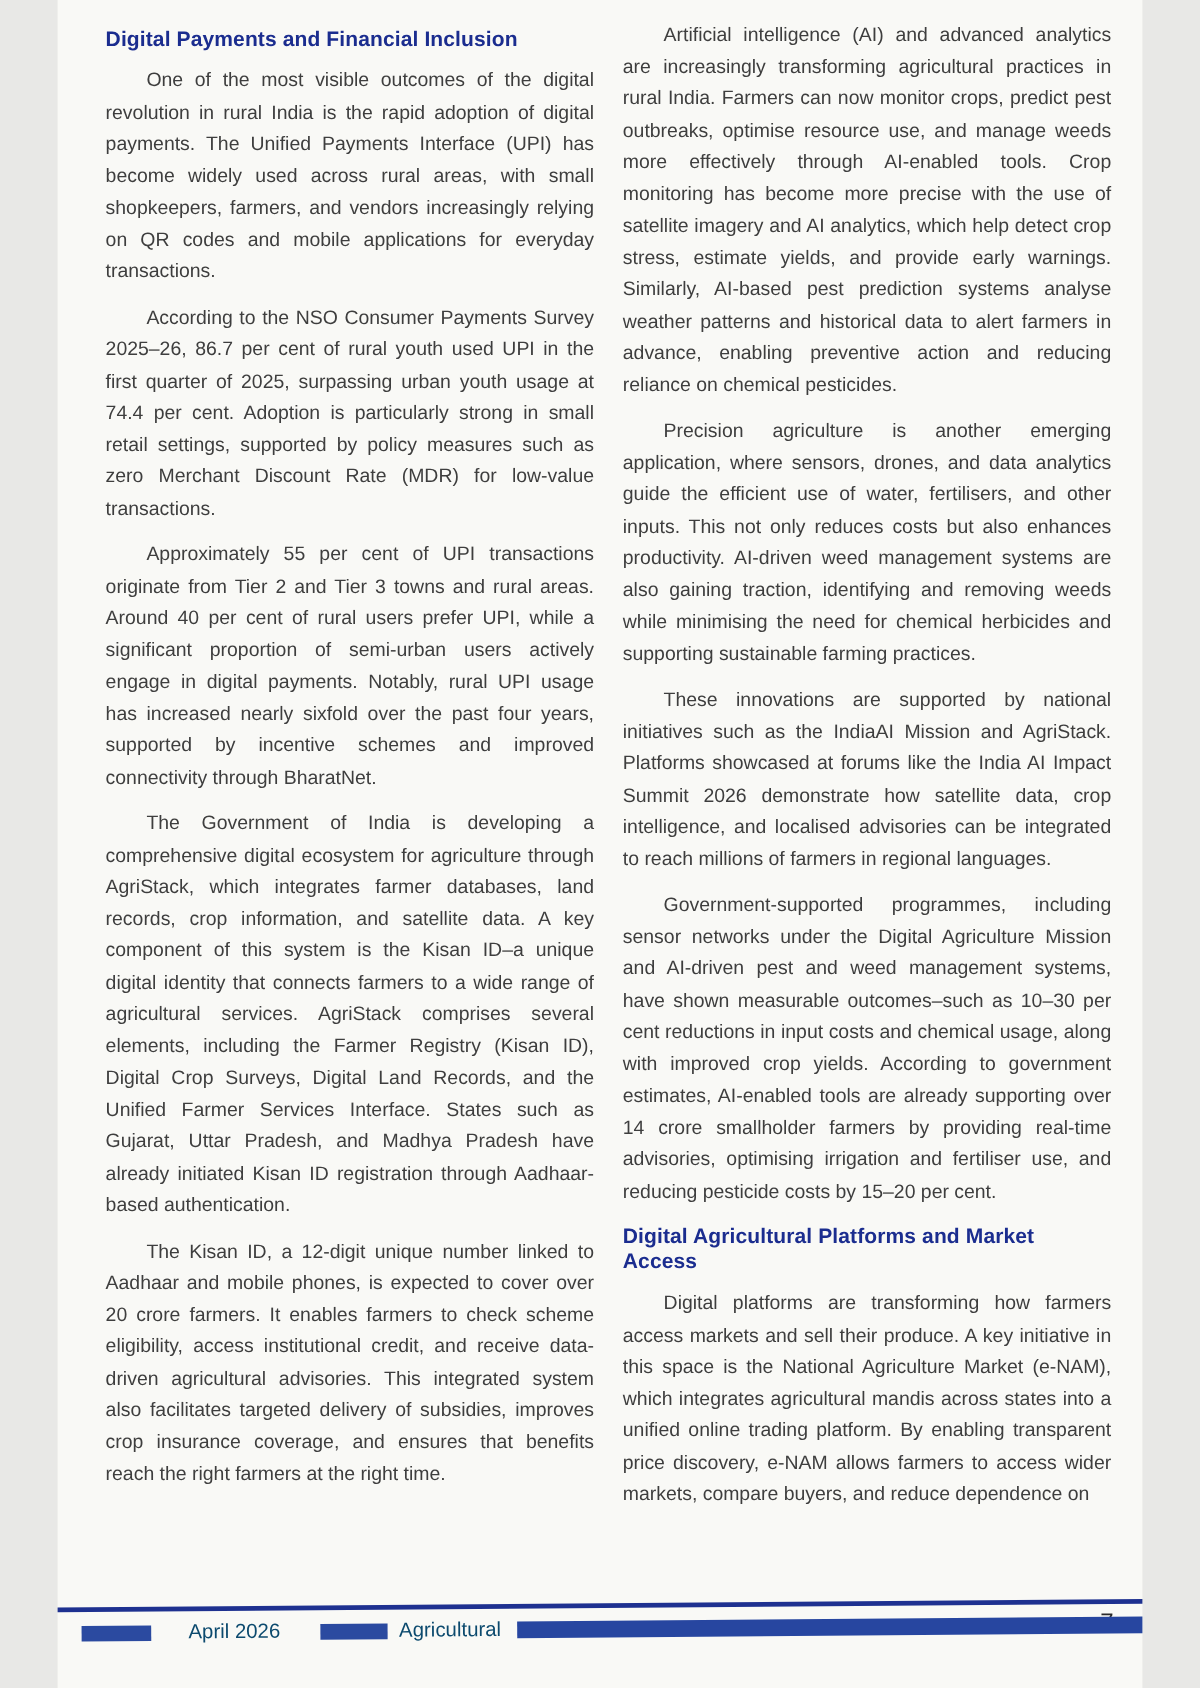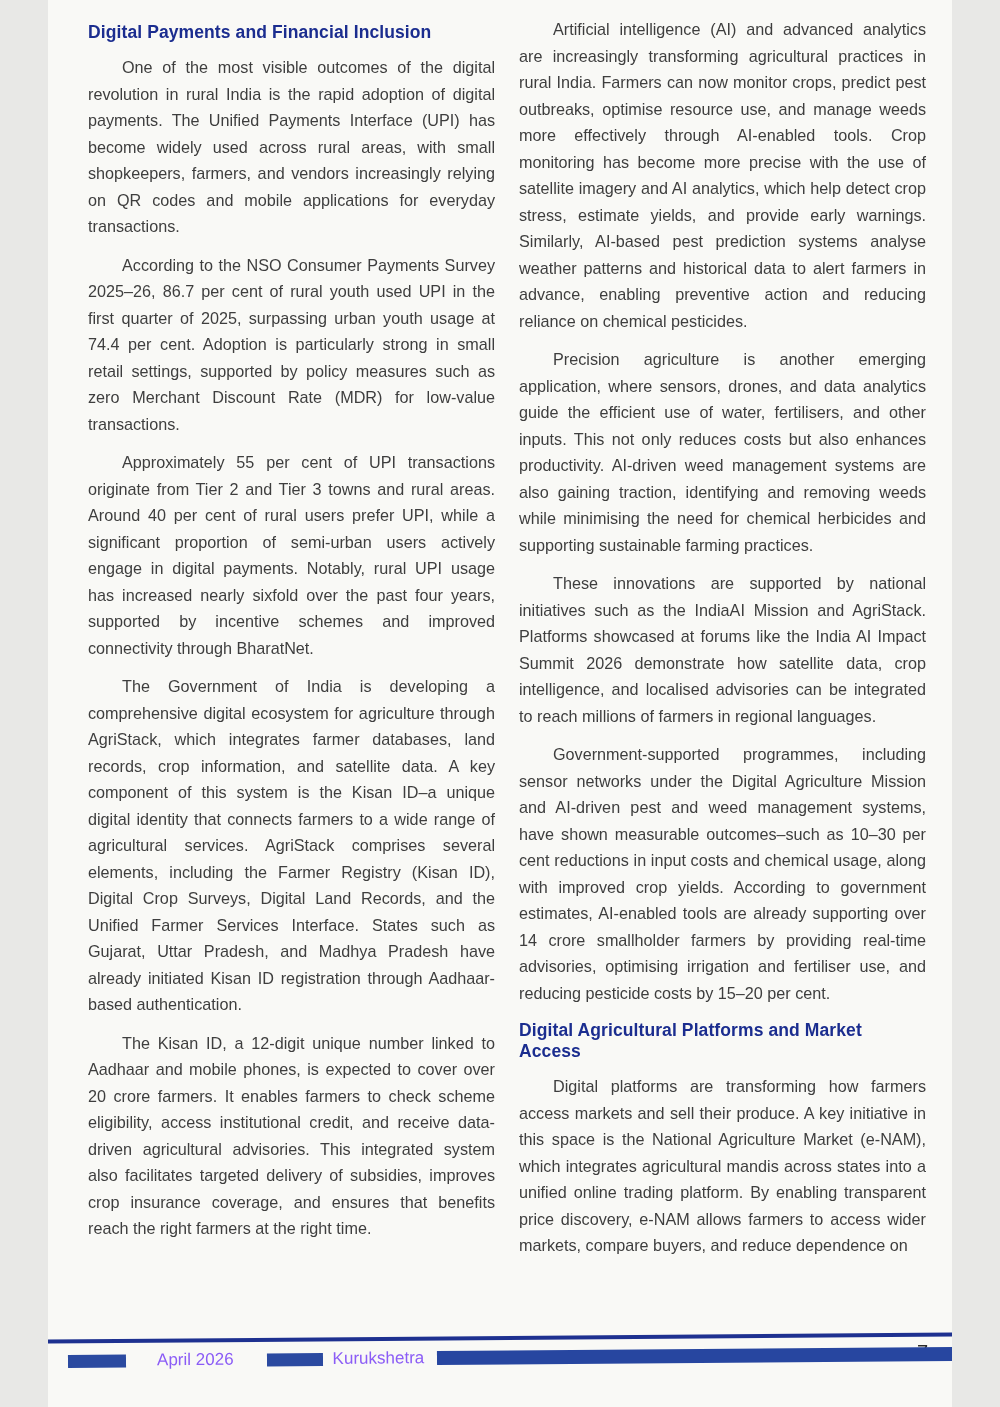--- a/index.html
+++ b/index.html
@@ -63,21 +63,21 @@
   .bar {
     height: 13px;
     background: #2b4aa0;
     display: inline-block;
   }
   .bar-sm1 { width: 58px; }
   .bar-sm2 { width: 56px; margin-left: 33px; }
   .bar-long { width: 540px; height: 14px; margin-left: 13px; background: #2746a0; }
   .footer-text {
     font-size: 17px;
-    color: #8b5cf6;
+    color: #0c4a6e;
     white-space: nowrap;
   }
   .footer-issue { margin-left: 31px; }
   .footer-magazine { margin-left: 10px; }
 </style>
 </head>
 <body>
 
 <div class="page">
 
@@ -111,17 +111,17 @@
 
   </div>
 
   <div class="footer-rule"></div>
   <div class="page-number">7</div>
 
   <div class="footer-row">
     <span class="bar bar-sm1"></span>
     <span class="footer-text footer-issue">April 2026</span>
     <span class="bar bar-sm2"></span>
-    <span class="footer-text footer-magazine">Kurukshetra</span>
+    <span class="footer-text footer-magazine">Agricultural</span>
     <span class="bar bar-long"></span>
   </div>
 
 </div>
 
 </body></html>

